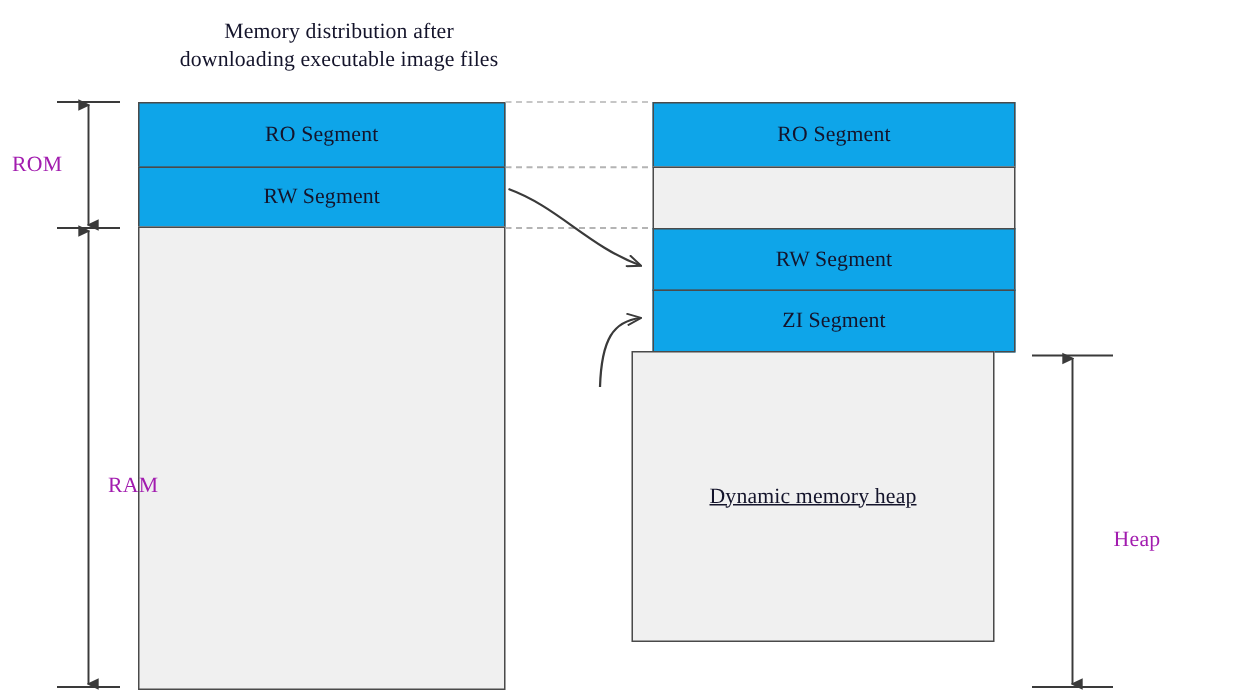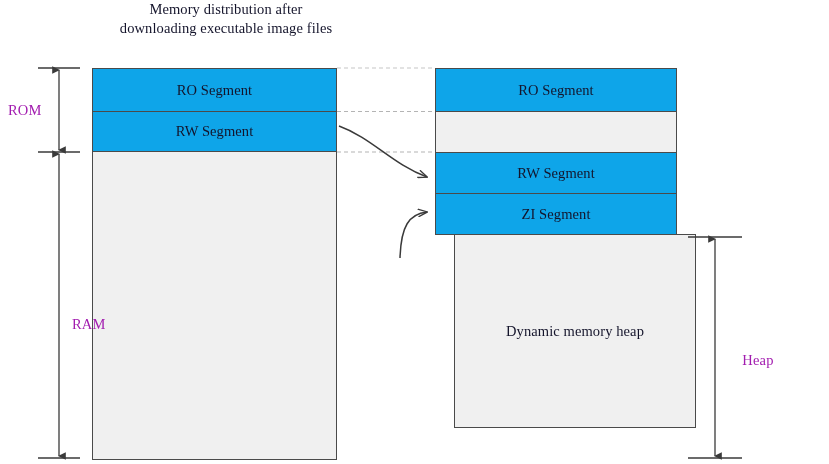--- a/index.html
+++ b/index.html
@@ -19,21 +19,21 @@
     background: #ffffff;
   }
   .title {
     position: absolute;
     text-align: center;
     font-size: 14.5px;
     line-height: 19px;
     color: #14142b;
     letter-spacing: 0.1px;
   }
-  #title-left  { left: 110px; top: 0;  width: 232px; text-align: center; }
+  #title-left  { left: 110px; top: 12px;  width: 232px; text-align: center; }
   #title-right { left: 445px; top: 11px; width: 258px; }
 
   .seg {
     position: absolute;
     box-sizing: border-box;
     border: 1.4px solid #4a4a4a;
     display: flex;
     align-items: center;
     justify-content: center;
     font-size: 14.5px;
@@ -90,21 +90,21 @@
   </div>
 
   <div class="seg seg-gray" style="left:435px; top:152px; width:242px; height:42px;">
     <span>RW Segment</span>
   </div>
 
   <div class="seg seg-gray" style="left:435px; top:193px; width:242px; height:42px;justify-content:center;">
     <span>ZI Segment</span>
   </div>
 
-  <div class="seg seg-light" style="left:454px; top:234px; width:242px; height:194px;">
+  <div class="seg seg-light" style="left:421px; top:234px; width:242px; height:194px;text-decoration:underline;">
     <span>Dynamic memory heap</span>
   </div>
 
   <div class="axis-label" style="left:8px; top:102px; width:48px;">ROM</div>
 
   <div class="axis-label" style="left:24px; top:316px; width:48px;margin-left:48px;">
     <span>RAM</span>
   </div>
 
 

